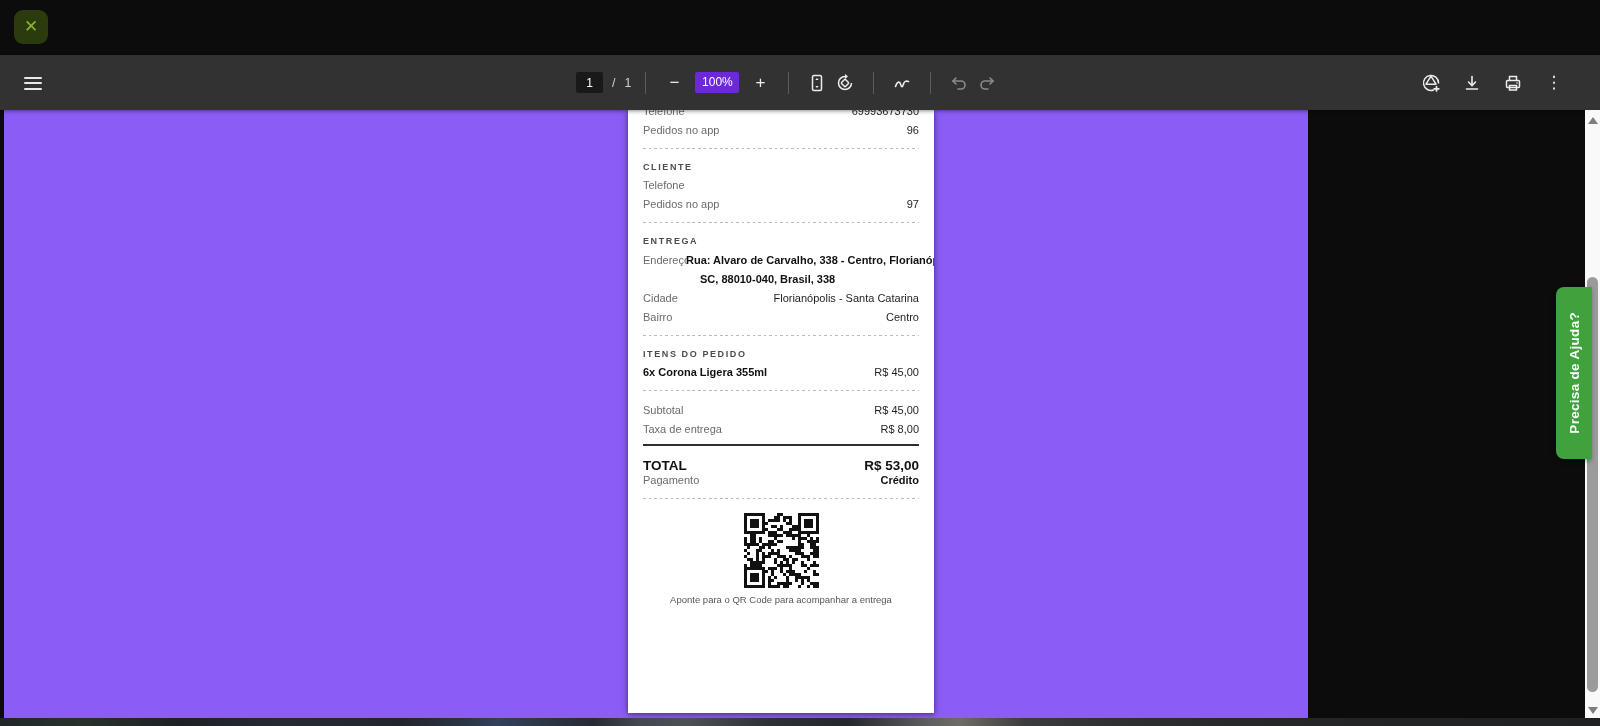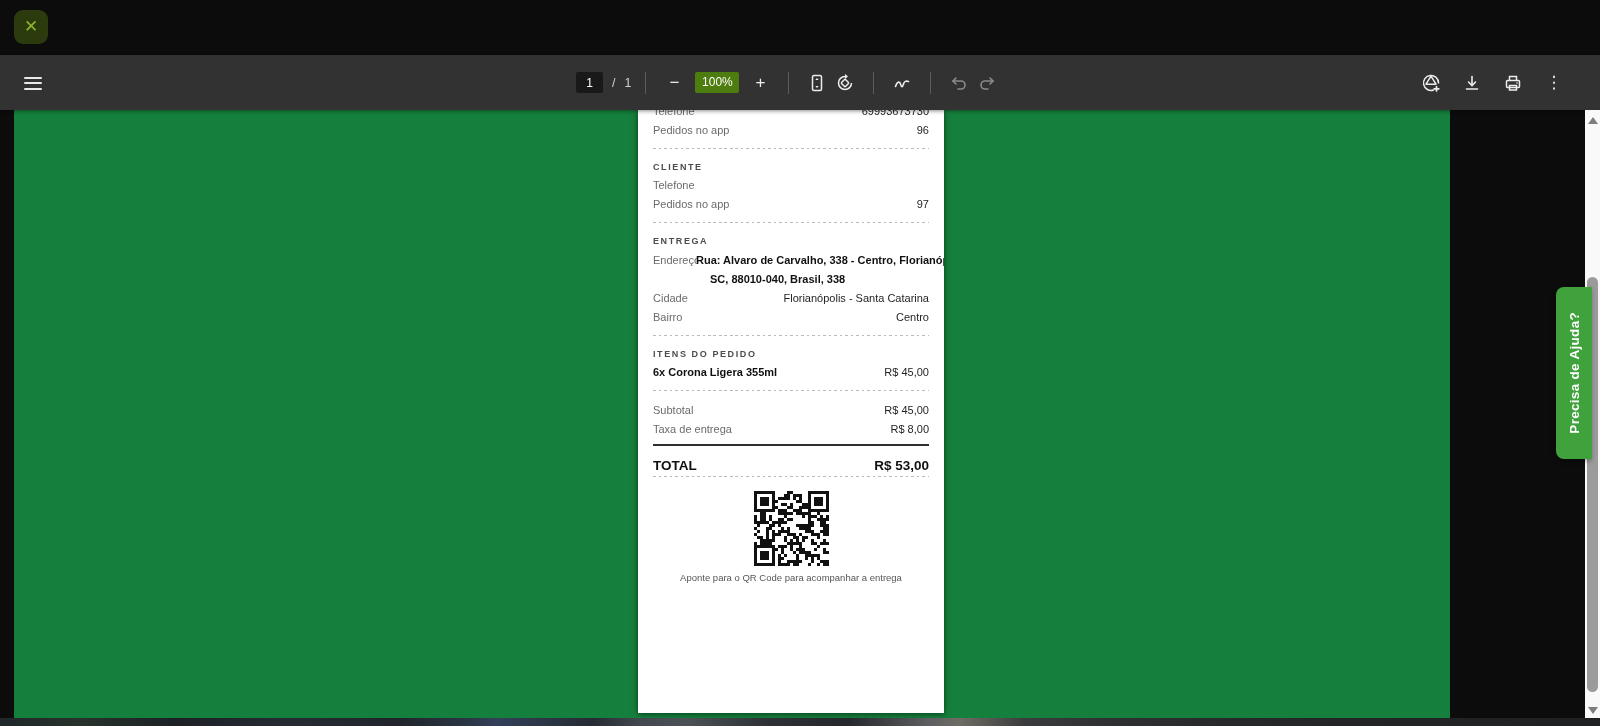--- a/index.html
+++ b/index.html
@@ -25,27 +25,27 @@
   .center-controls { position:absolute; left:576px; top:0; height:55px;
     display:flex; align-items:center; }
   .page-input { width:27px; height:21px; background:#191919; border:none; border-radius:2px;
     color:#fff; font-size:12px; text-align:center; font-family:"Liberation Sans",sans-serif; }
   .slash, .page-total { color:#cfcfcf; font-size:12.5px; margin-left:9px; }
   .tb-sep { width:1px; height:22px; background:#5c5c5c; margin:0 14px; }
   .tb-btn { background:none; border:none; cursor:pointer; color:#ececec;
     width:28px; height:28px; display:flex; align-items:center; justify-content:center; }
   .tb-btn svg { display:block; }
   .glyph-btn { font-size:17px; line-height:1; }
-  .zoom-box { width:44px; height:21px; background:#4d7c0f; border-radius:2px;
+  .zoom-box { width:44px; height:21px; background:#6d28d9; border-radius:2px;
     color:#fff; font-size:12px; line-height:21px; text-align:center; margin:0 7px; }
   .right-controls { position:absolute; right:32px; top:0; height:55px;
     display:flex; align-items:center; gap:13px; }
 
   
-  .viewer { position:absolute; left:14px; top:110px; width:1436px; height:608px; background:#15803d; }
+  .viewer { position:absolute; left:4px; top:110px; width:1304px; height:608px; background:#8b5cf6; }
 
   
   .page { position:absolute; left:624px; top:0; width:306px; height:603px; background:#ffffff;
     box-shadow:0 1px 6px rgba(0,0,0,.55); overflow:hidden; }
   .page-inner { padding:0 15px; margin-top:-8px; }
   .rc-row { display:flex; justify-content:space-between; align-items:baseline;
     height:19px; line-height:19px; font-size:11px; color:#6b6b6b; }
   .rc-row .val { color:#1f1f1f; text-align:left; }
   .rc-row.bold-label .lbl { color:#111; font-weight:700; }
   .rc-row .val.bold { font-weight:700; color:#111; }
@@ -234,20 +234,24 @@
             <span class="lbl">Subtotal</span>
             <span class="val">R$ 45,00</span>
           </div>
           <div class="rc-row">
             <span class="lbl">Taxa de entrega</span>
             <span class="val">R$ 8,00</span>
           </div>
           <div class="rc-total">
             <span>TOTAL</span>
             <span>R$ 53,00</span>
+          </div>
+          <div class="rc-row">
+            <span class="lbl">Pagamento</span>
+            <span class="val bold">Crédito</span>
           </div>
           <div class="rc-divider"></div>
           <div class="rc-qr">
             <svg width="75" height="75" viewBox="0 0 75 75" fill="#111">
               <rect x="0" y="0" width="3" height="3"></rect>
               <rect x="3" y="0" width="3" height="3"></rect>
               <rect x="6" y="0" width="3" height="3"></rect>
               <rect x="9" y="0" width="3" height="3"></rect>
               <rect x="12" y="0" width="3" height="3"></rect>
               <rect x="15" y="0" width="3" height="3"></rect>

